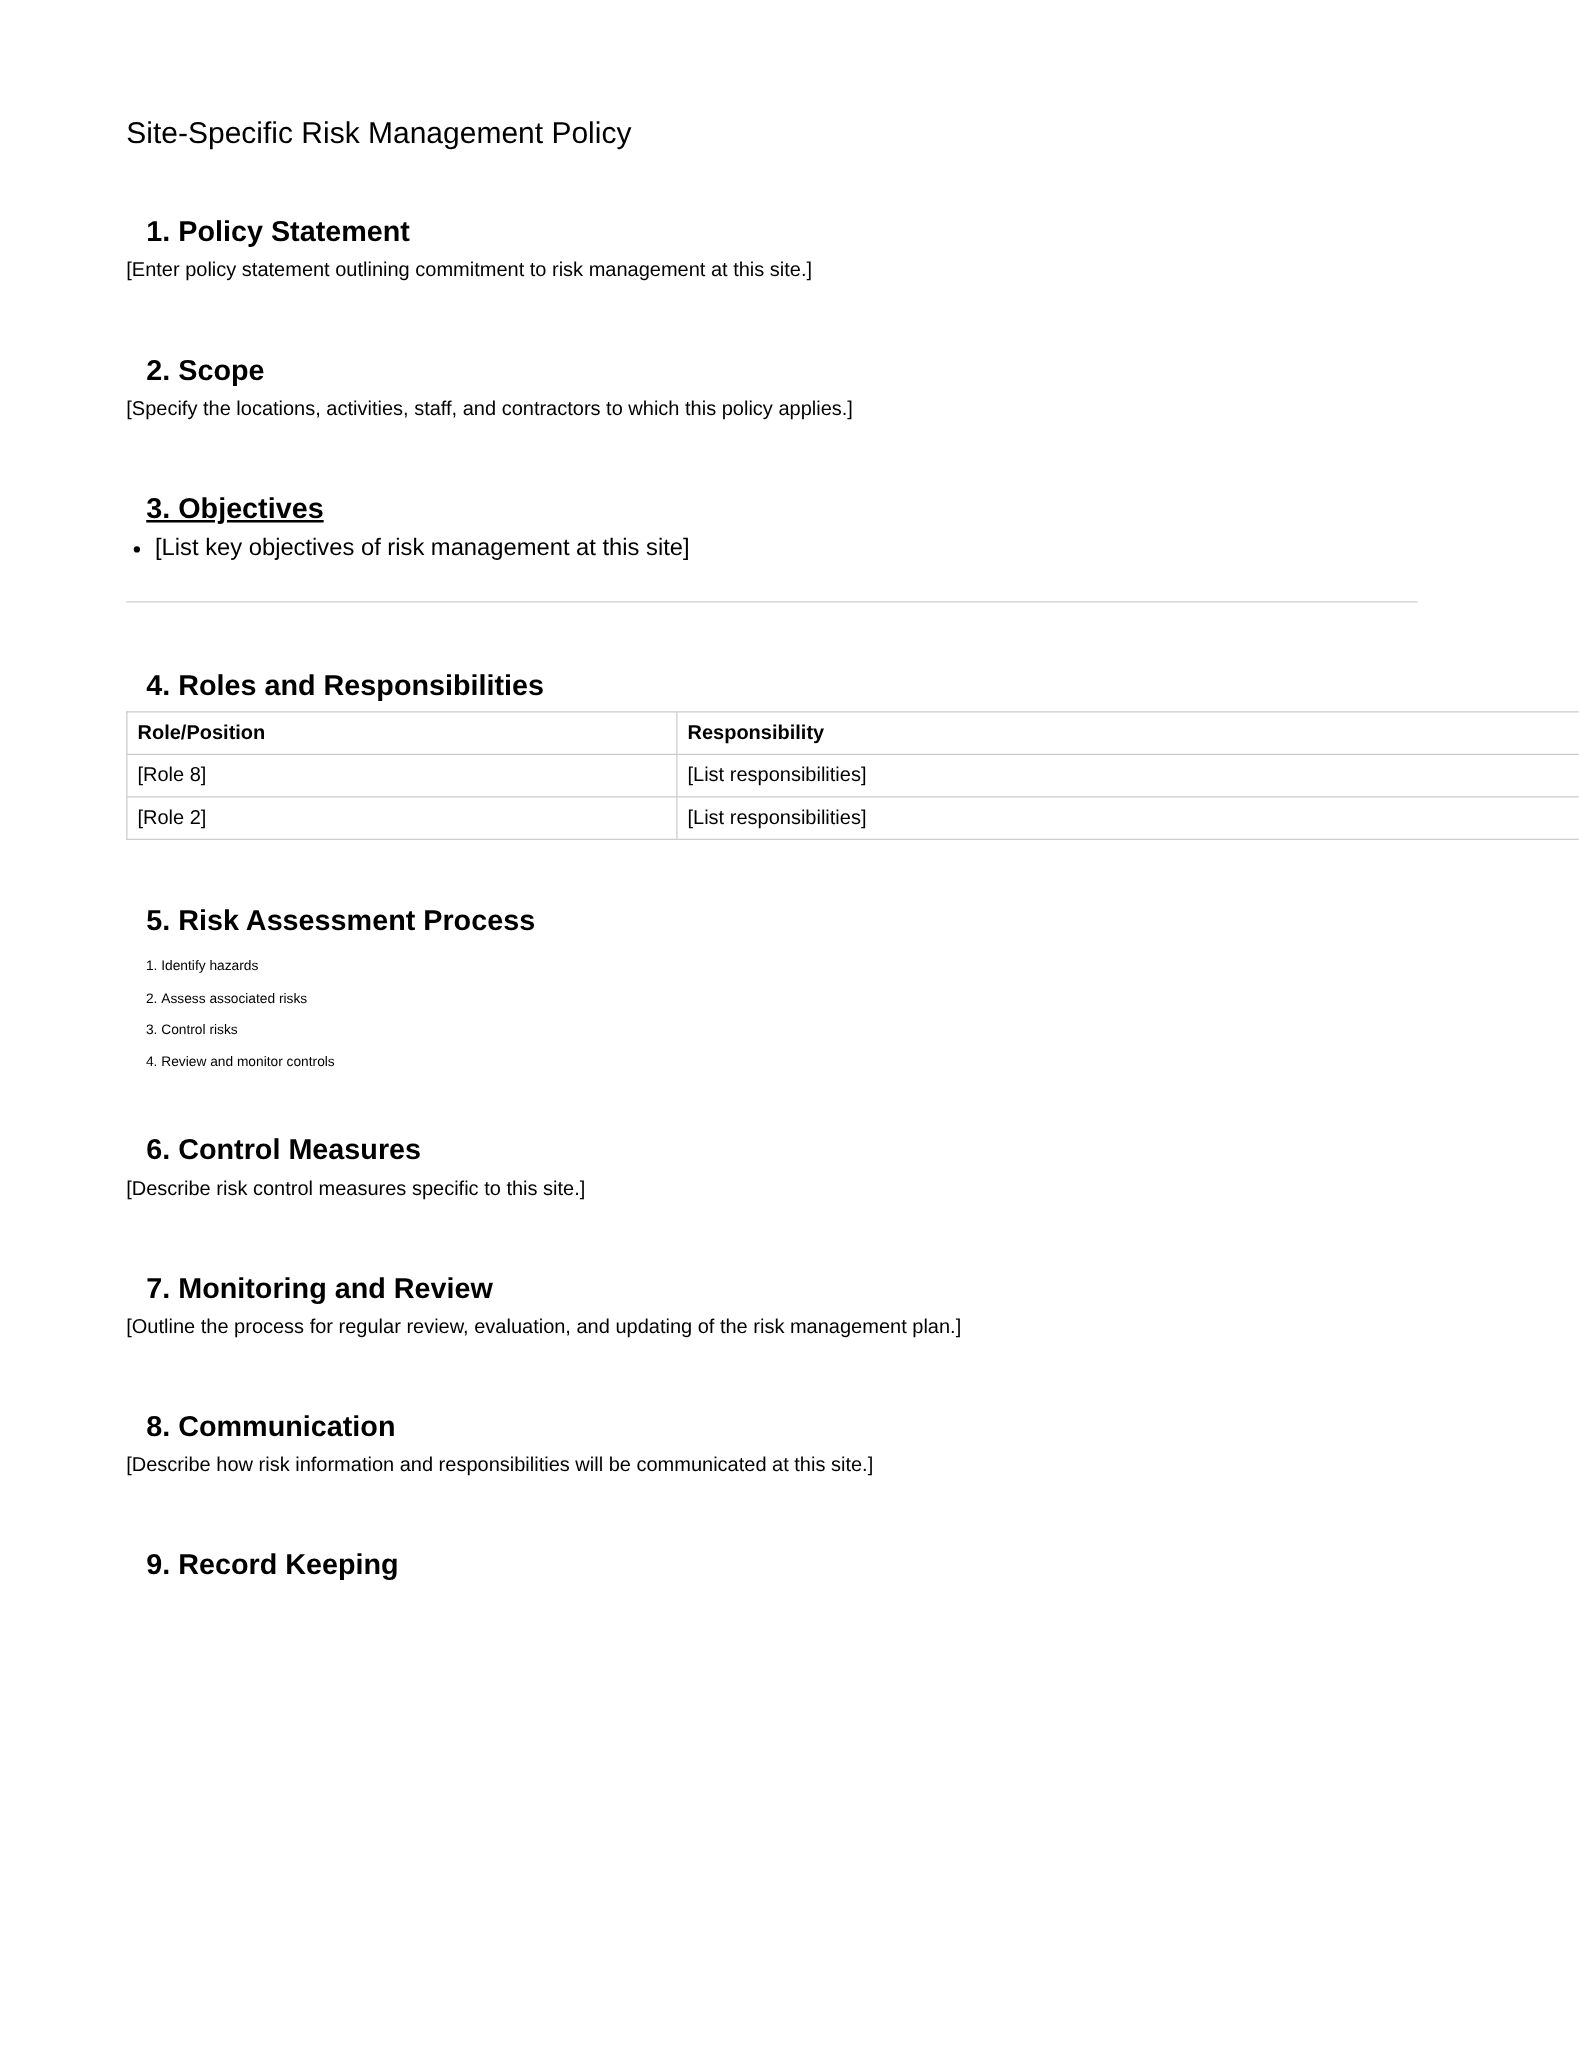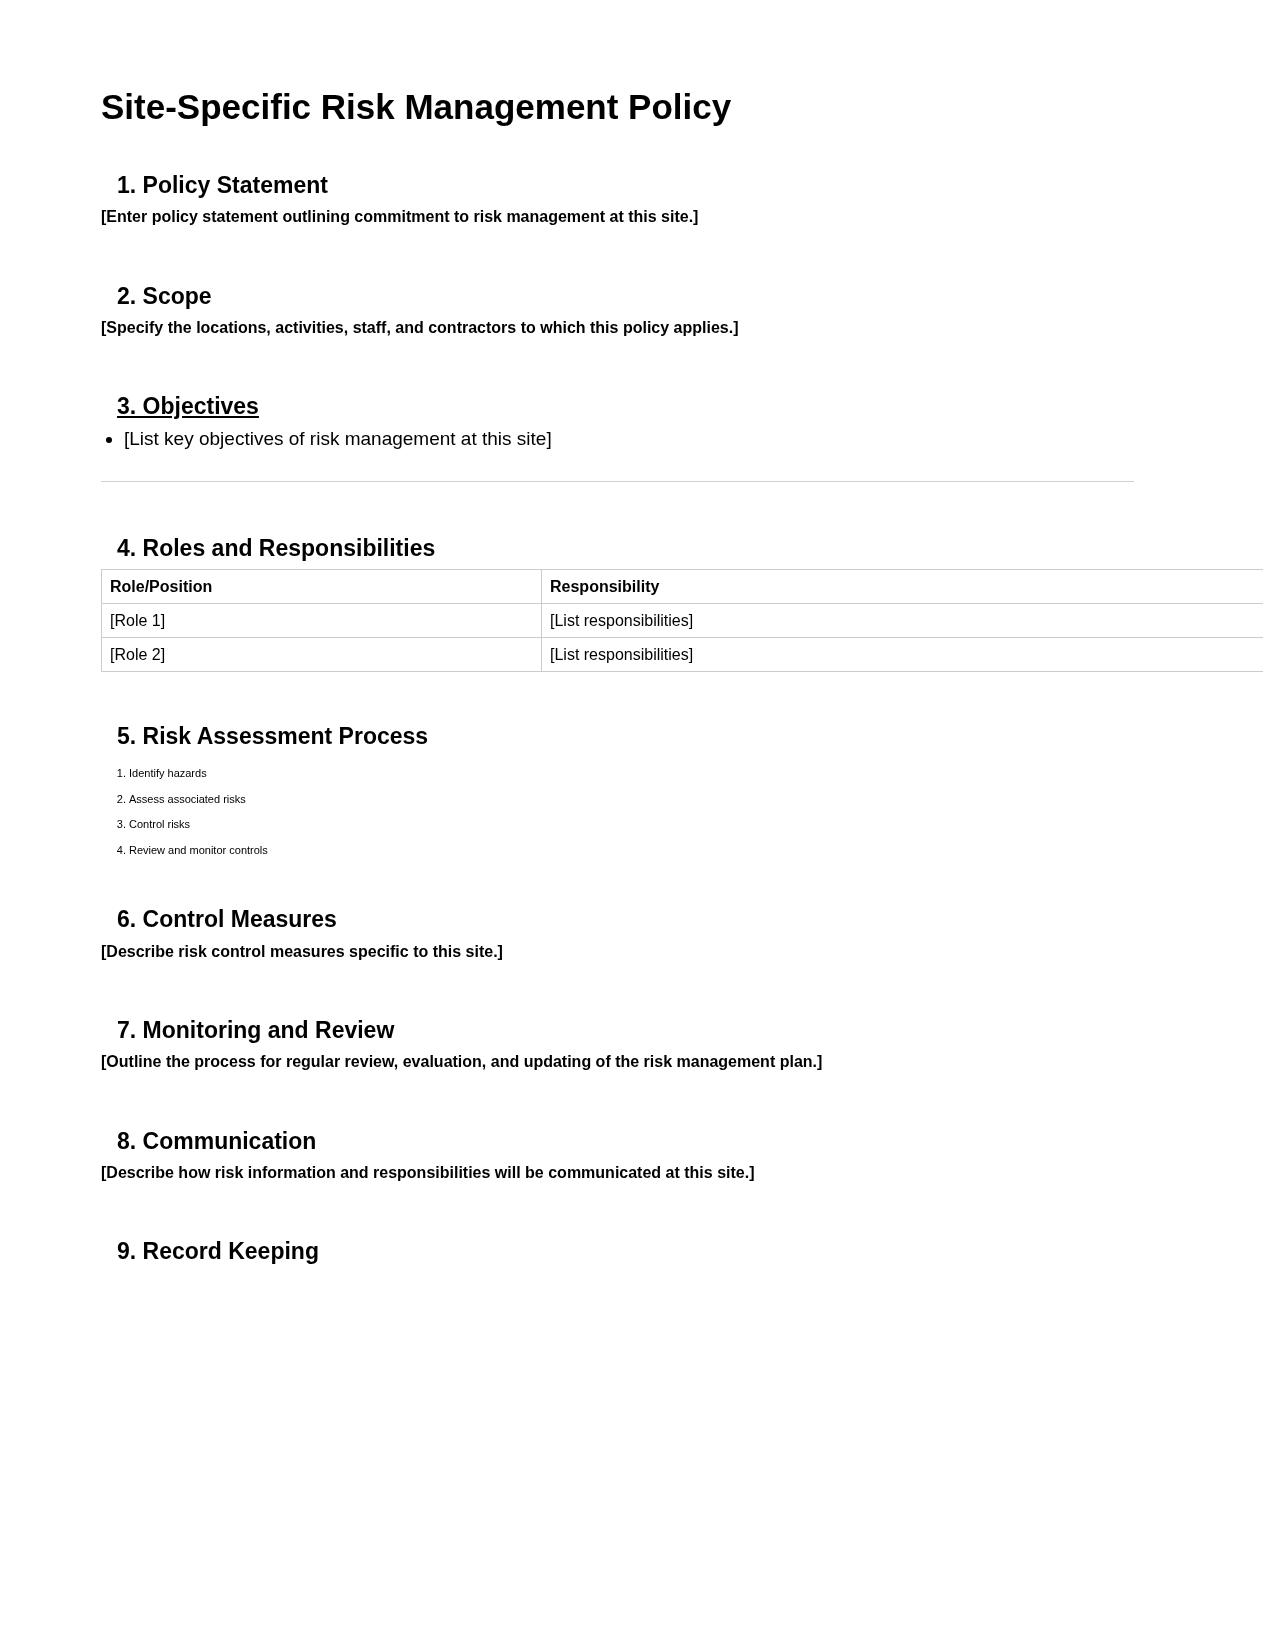--- a/index.html
+++ b/index.html
@@ -8,29 +8,29 @@
     font-family: "Liberation Sans", sans-serif;
     color: #000000;
   }
   .page {
     position: absolute; left: 101px; top: 0; width: 1033px;
   }
   .clip {
     position: absolute; left: 0; top: 0; width: 1263px; height: 1272px; overflow: hidden;
   }
   h1 {
-    position: absolute; margin: 0; font-size: 35px; font-weight: bold;
+    position: absolute; margin: 0; font-size: 24px; font-weight: normal;
     line-height: 38px; white-space: nowrap;
   }
   h2 {
     position: absolute; margin: 16px; font-size: 23px; font-weight: bold;
     line-height: 28px; white-space: nowrap;
   }
   p.body {
-    position: absolute; margin: 0; font-size: 16px; line-height: 20px; white-space: nowrap; font-weight: bold;
+    position: absolute; margin: 0; font-size: 16px; line-height: 20px; white-space: nowrap;
   }
   ul.bullets {
     position: absolute; margin: 0; padding-left: 23px; font-size: 19px; line-height: 20px;
     list-style: disc;
   }
   ol.steps {
     position: absolute; margin: 5px; padding-left: 23px; font-size: 11px; line-height: 25.5px;
   }
   hr.divider {
     position: absolute; margin: 0; border: none; border-top: 1px solid #d0d0d0;
@@ -74,21 +74,21 @@
           <col>
         </colgroup>
     <thead>
       <tr>
         <th>Role/Position</th>
         <th>Responsibility</th>
       </tr>
     </thead>
     <tbody>
       <tr>
-        <td>[Role 1]</td>
+        <td>[Role 8]</td>
         <td>[List responsibilities]</td>
       </tr>
       <tr>
         <td>[Role 2]</td>
         <td>[List responsibilities]</td>
       </tr>
     </tbody>
   </table>
 
   <h2 style="top:706px;">5. Risk Assessment Process</h2>

